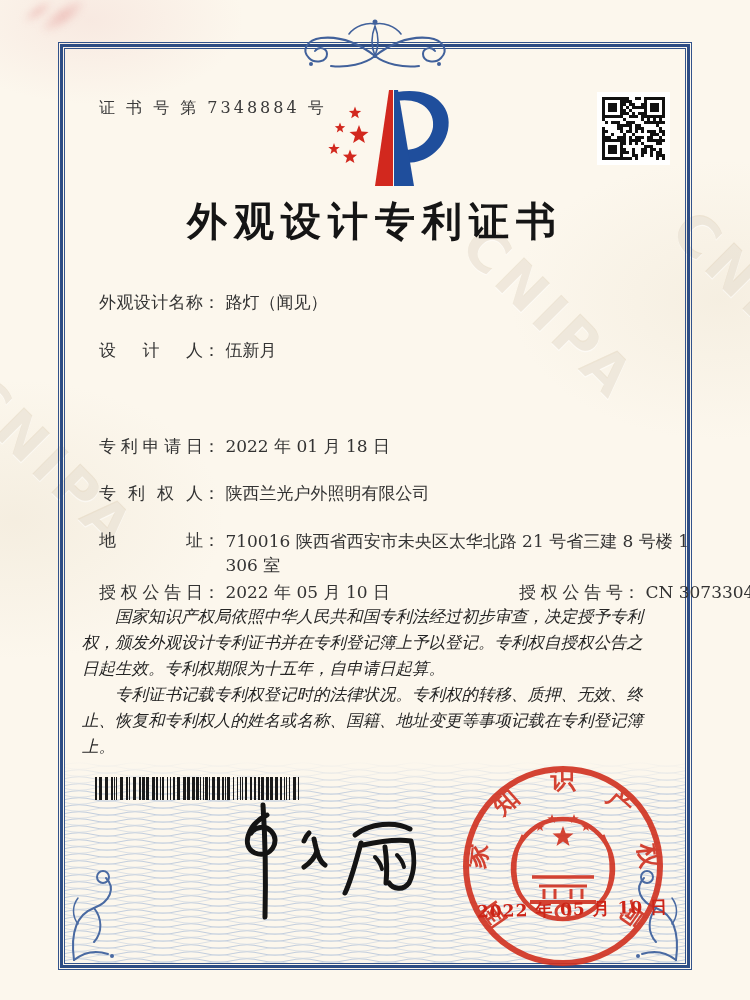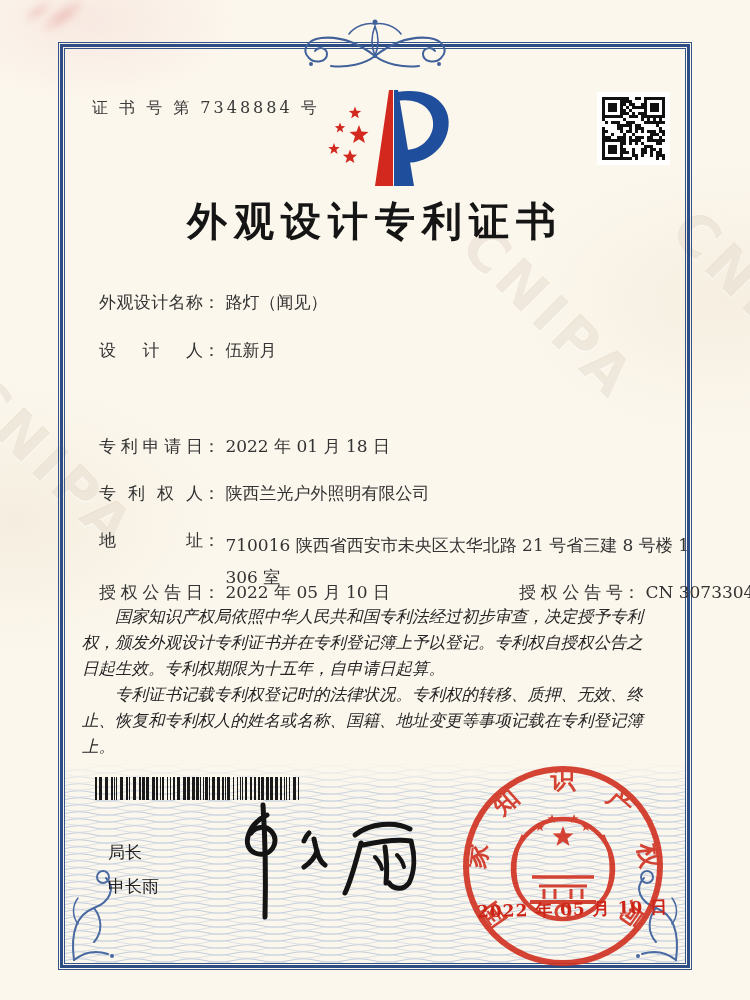--- a/index.html
+++ b/index.html
@@ -36,32 +36,32 @@
   .waveband svg{display:block;}
   .waveband .fade{position:absolute; left:0; right:0; top:0; height:34px;
     background:linear-gradient(#fcf7ed, rgba(252,247,237,0)); }
   .topornament{position:absolute; left:275px; top:12px; z-index:2;}
   .cornerflourish{position:absolute; z-index:3;}
   #flourish-left{left:66px; bottom:36px;}
   #flourish-right{right:66px; bottom:36px; transform:scaleX(-1);}
 
   .content{position:absolute; inset:0; z-index:4;}
 
-  .certno{position:absolute; left:92px; top:98px; font-size:16px; letter-spacing:3px; color:#3a3a3a;}
+  .certno{position:absolute; left:99px; top:98px; font-size:16px; letter-spacing:3px; color:#3a3a3a;}
   .logo{position:absolute; left:325px; top:86px;}
   .qr{position:absolute; left:597px; top:92px; background:#fff; padding:5px;}
 
   .title{position:absolute; left:0; right:0; top:194px; text-align:center;
     font-size:40px; font-weight:bold; letter-spacing:7px; color:#151515;}
 
   .frow{position:absolute; left:99px; font-size:17px; color:#333; white-space:nowrap;}
   .frow .lab{display:inline-block; width:104px; text-align:justify; text-align-last:justify; vertical-align:top;}
   .frow .val{color:#333;}
   #row-addr{white-space:normal;}
-  #row-addr .val{display:inline-block; width:466px; line-height:32px; word-break:break-all; vertical-align:top;}
+  #row-addr .val{display:inline-block; width:466px; line-height:24px; word-break:break-all; vertical-align:top;}
   .grant2{position:absolute; left:420px; top:0; white-space:nowrap;}
   #row-name{top:291px;} #row-designer{top:339px;} #row-patno{top:387px;}
   #row-appdate{top:435px;} #row-owner{top:482px;} #row-addr{top:529px;} #row-grant{top:581px;}
 
   .body-text{position:absolute; left:82px; top:604px; width:566px;}
   .body-text p{margin:0; text-indent:2em; font-size:16.5px; line-height:26px;
     font-style:italic; color:#252525;}
 
   .barcode{position:absolute; left:95px; top:777px;}
   .official{position:absolute; left:108px; top:841px; font-size:17px; color:#222;
@@ -403,24 +403,20 @@
         <rect x="175" y="0" width="3" height="23" fill="#1a1a1a"></rect>
         <rect x="180" y="0" width="3" height="23" fill="#1a1a1a"></rect>
         <rect x="185" y="0" width="2" height="23" fill="#1a1a1a"></rect>
         <rect x="189" y="0" width="1" height="23" fill="#1a1a1a"></rect>
         <rect x="191" y="0" width="1" height="23" fill="#1a1a1a"></rect>
         <rect x="194" y="0" width="1" height="23" fill="#1a1a1a"></rect>
         <rect x="198" y="0" width="3" height="23" fill="#1a1a1a"></rect>
         <rect x="203" y="0" width="1" height="23" fill="#1a1a1a"></rect>
       </svg>
 
-    <div class="official">
-      <div>局长</div>
-      <div>申长雨</div>
-    </div>
 
     <svg class="signature" width="235" height="125" viewBox="0 0 235 125">
       <g fill="none" stroke="#141414" stroke-width="5" stroke-linecap="round" stroke-linejoin="round">
         <path d="M62 20 C42 30 36 52 50 58 C66 64 76 46 66 36 C60 30 50 32 46 38"></path>
         <path d="M58 10 C60 40 61 80 60 122"></path>
         <path d="M104 38 C102 40 100 43 99 46"></path>
         <path d="M112 56 C110 62 105 68 99 72"></path>
         <path d="M109 44 C112 58 114 66 120 70"></path>
         <path d="M150 40 C165 28 190 26 205 34"></path>
         <path d="M156 48 C150 70 146 86 140 98"></path>

